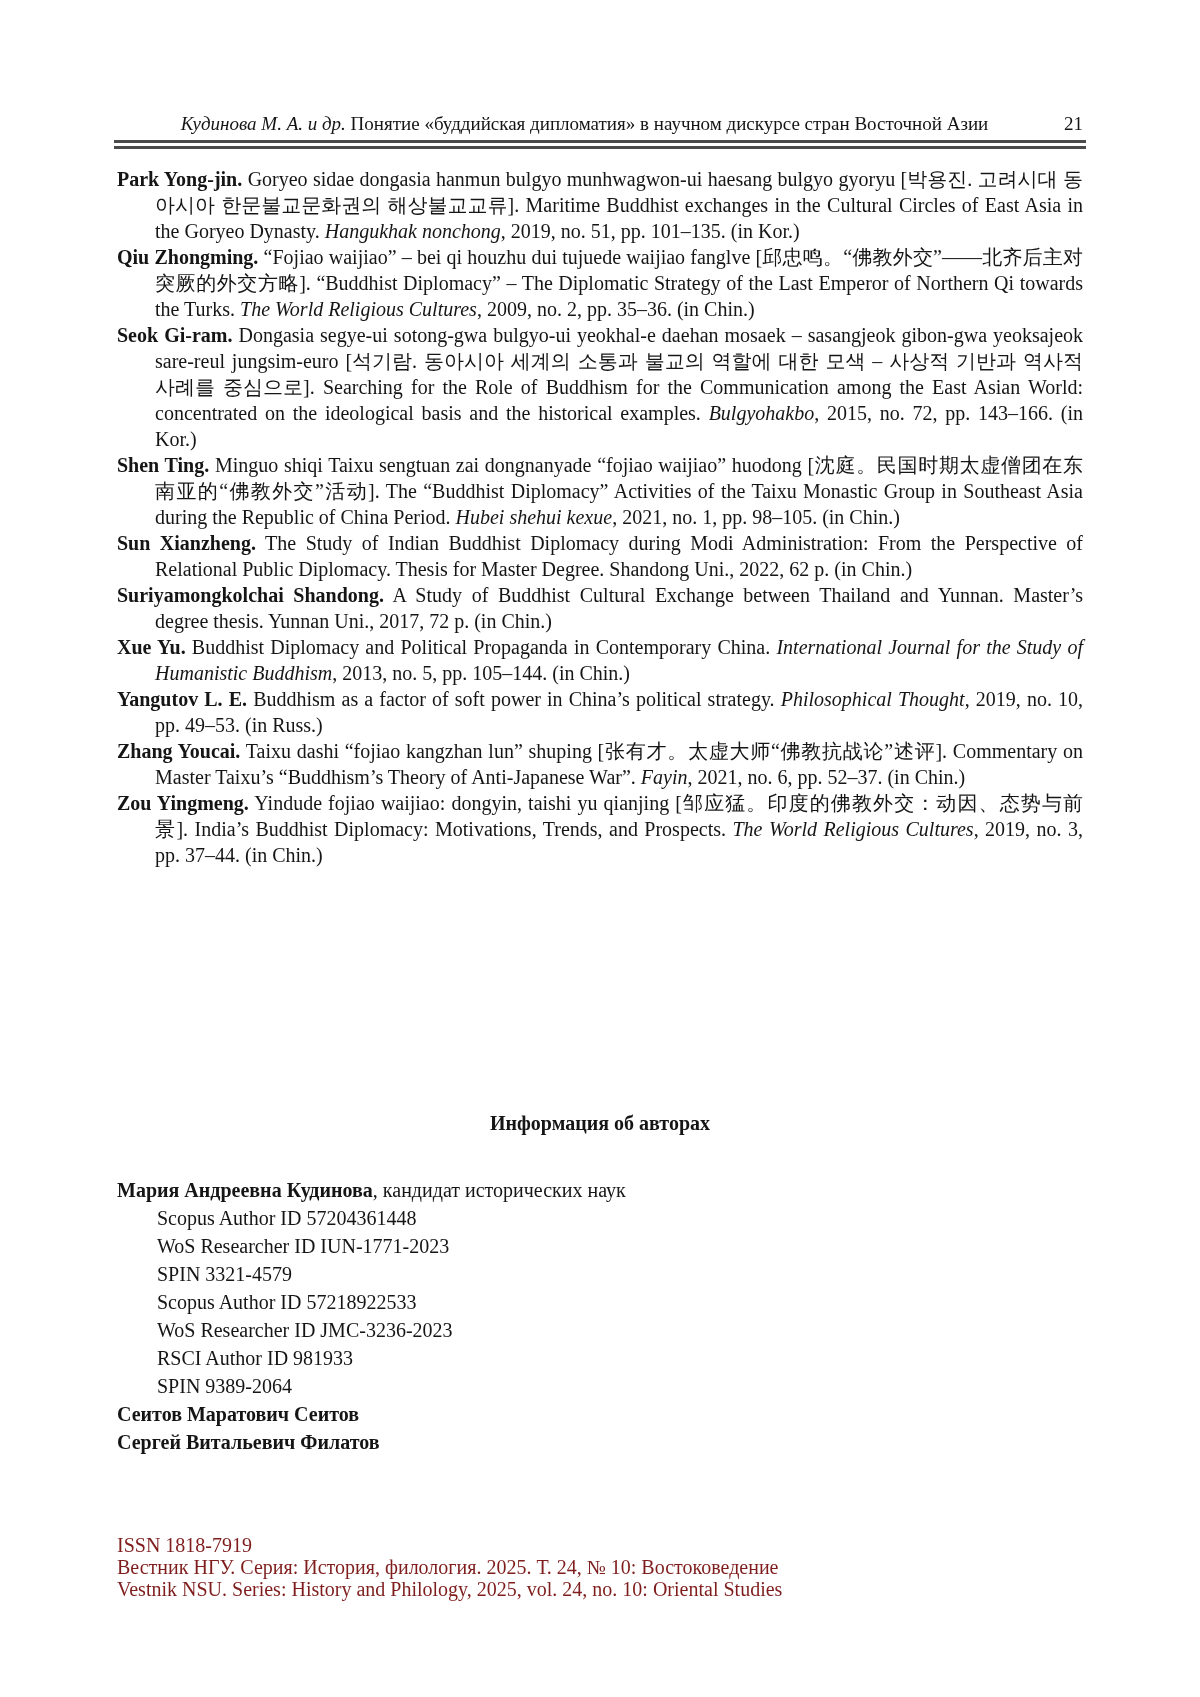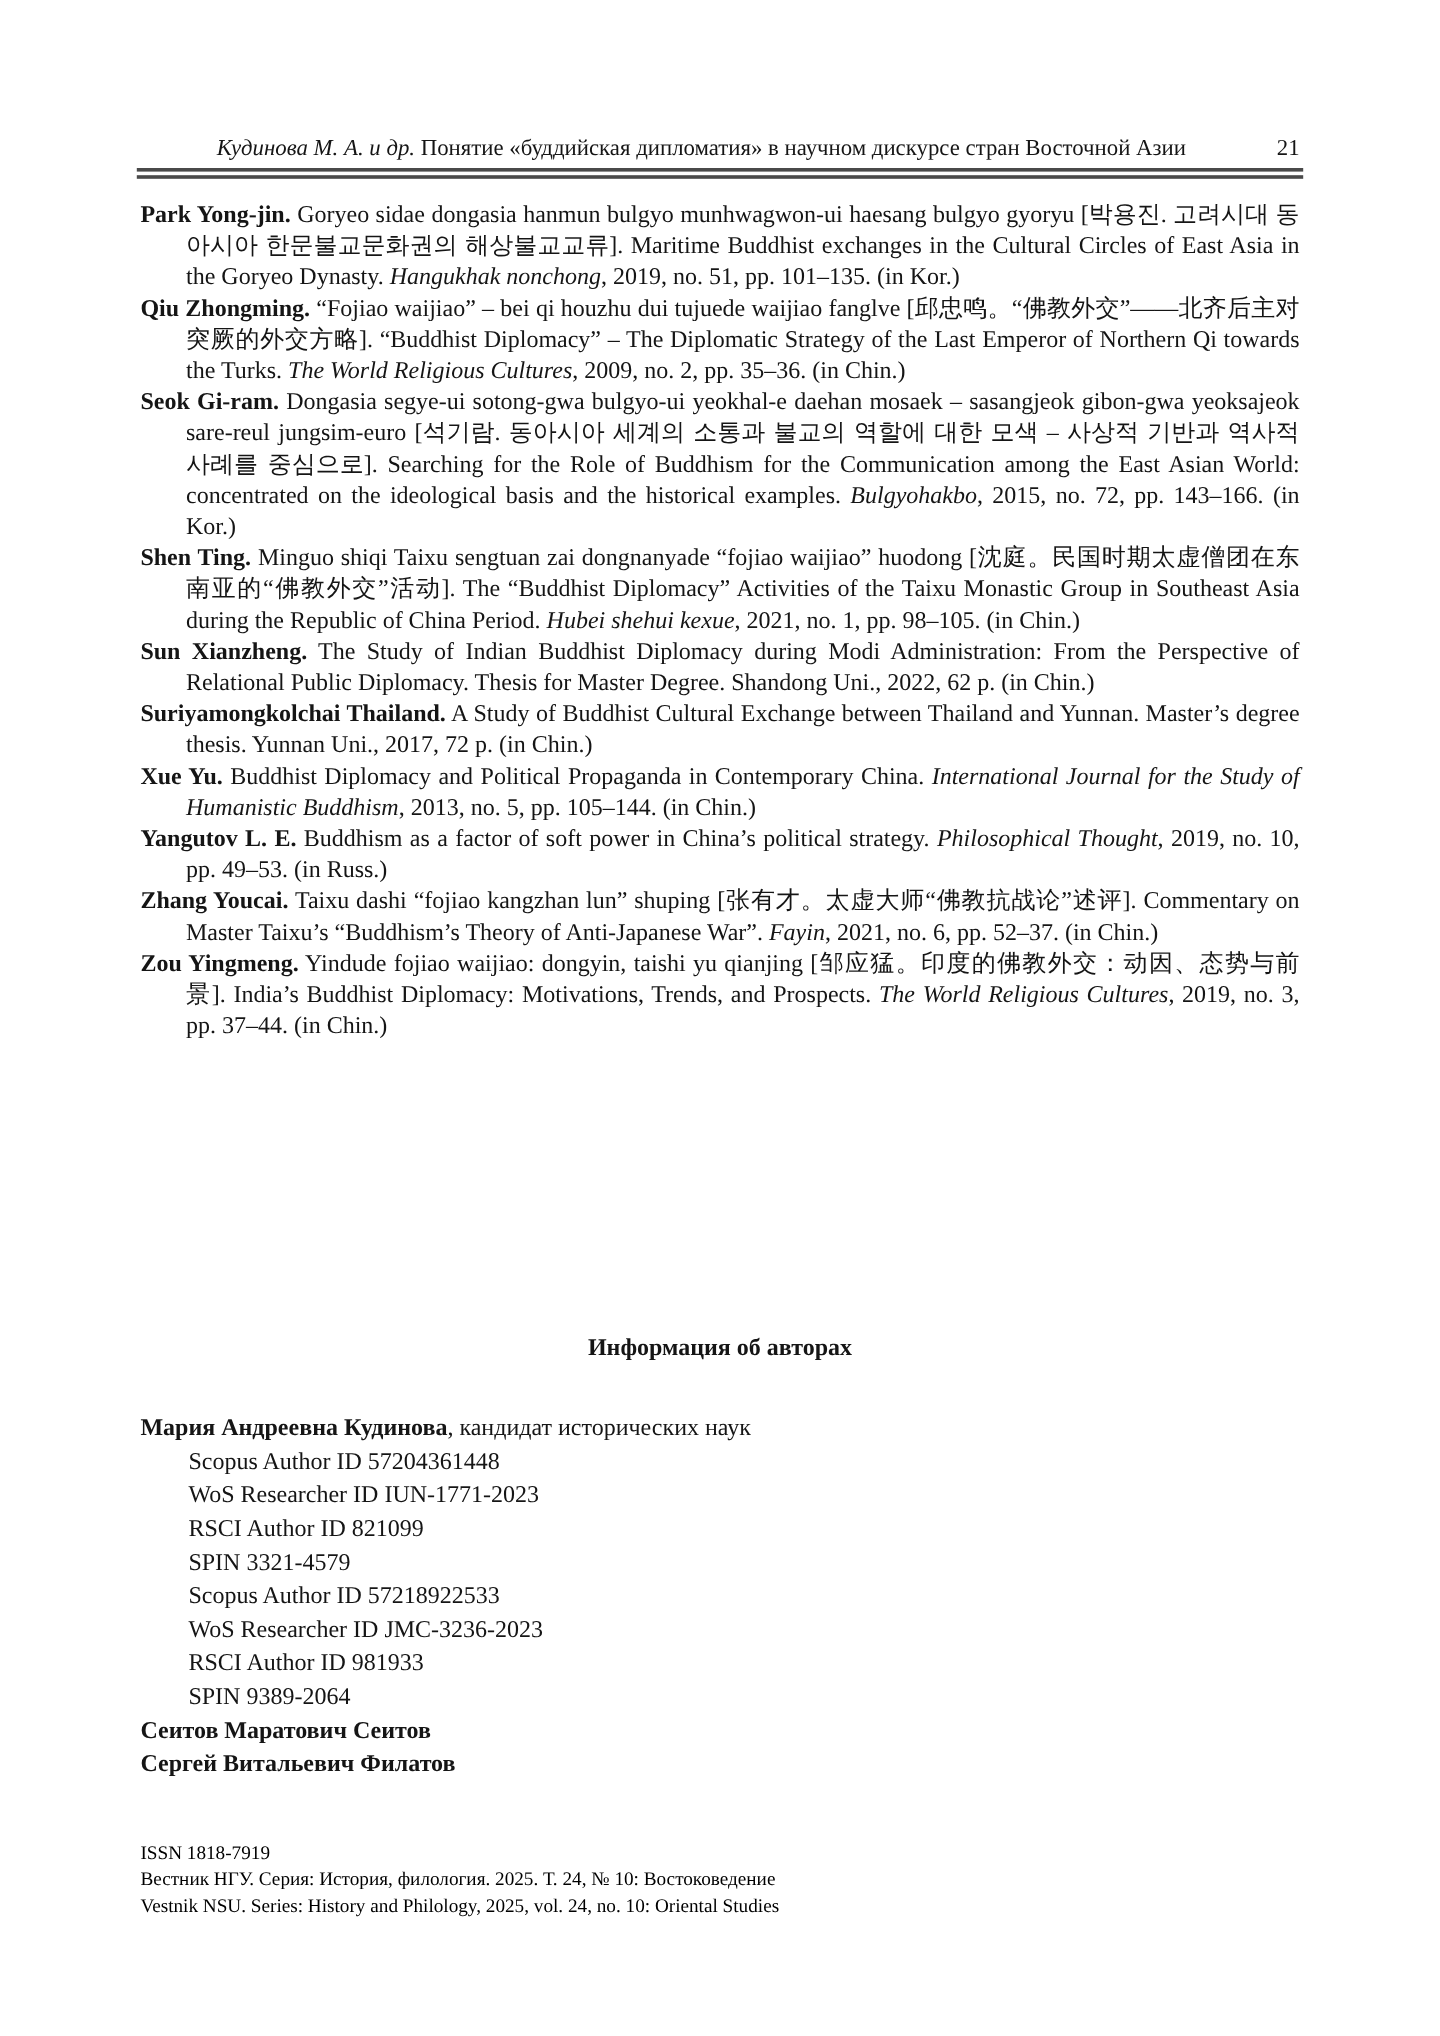--- a/index.html
+++ b/index.html
@@ -54,22 +54,22 @@
   .authors {
     position: absolute; left: 117px; width: 966px; top: 1176px;
     font-size: 20px; line-height: 28px;
   }
   .author-name { font-weight: bold; }
   .author-id-line { padding-left: 40px; font-family: Liberation Serif, serif; }
 
   
   .footer {
     position: absolute; left: 117px; width: 966px; top: 1534px;
-    font-size: 16px; line-height: 22px;
-    color: #000000;
+    font-size: 20px; line-height: 22px;
+    color: #7f1d1d;
   }
 </style>
 </head>
 <body>
 
 <div class="page">
 
   <header class="running-head">
     <div class="rh-text"><span class="i">Кудинова М. А. и др.</span><span> Понятие «буддийская дипломатия» в научном дискурсе стран Восточной Азии</span></div>
     <div class="rh-page">21</div>
@@ -82,41 +82,40 @@
       <p class="ref"><span class="run-b">Park Yong-jin.</span><span class="run-n"> Goryeo sidae dongasia hanmun bulgyo munhwagwon-ui haesang bulgyo gyoryu [박용진. 고려시대 동아시아 한문불교문화권의 해상불교교류]. Maritime Buddhist exchanges in the Cultural Circles of East Asia in the Goryeo Dynasty. </span><span class="run-i">Hangukhak nonchong</span><span class="run-n">, 2019, no. 51, pp. 101–135. (in Kor.)</span></p>
 
       <p class="ref"><span class="run-b">Qiu Zhongming.</span><span class="run-n"> “Fojiao waijiao” – bei qi houzhu dui tujuede waijiao fanglve [邱忠鸣。“佛教外交”——北齐后主对突厥的外交方略]. “Buddhist Diplomacy” – The Diplomatic Strategy of the Last Emperor of Northern Qi towards the Turks. </span><span class="run-i">The World Religious Cultures</span><span class="run-n">, 2009, no. 2, pp. 35–36. (in Chin.)</span></p>
 
       <p class="ref"><span class="run-b">Seok Gi-ram.</span><span class="run-n"> Dongasia segye-ui sotong-gwa bulgyo-ui yeokhal-e daehan mosaek – sasangjeok gibon-gwa yeoksajeok sare-reul jungsim-euro [석기람. 동아시아 세계의 소통과 불교의 역할에 대한 모색 – 사상적 기반과 역사적 사례를 중심으로]. Searching for the Role of Buddhism for the Communication among the East Asian World: concentrated on the ideological basis and the historical examples. </span><span class="run-i">Bulgyohakbo</span><span class="run-n">, 2015, no. 72, pp. 143–166. (in Kor.)</span></p>
 
       <p class="ref"><span class="run-b">Shen Ting.</span><span class="run-n"> Minguo shiqi Taixu sengtuan zai dongnanyade “fojiao waijiao” huodong [沈庭。民国时期太虚僧团在东南亚的“佛教外交”活动]. The “Buddhist Diplomacy” Activities of the Taixu Monastic Group in Southeast Asia during the Republic of China Period. </span><span class="run-i">Hubei shehui kexue</span><span class="run-n">, 2021, no. 1, pp. 98–105. (in Chin.)</span></p>
 
       <p class="ref"><span class="run-b">Sun Xianzheng.</span><span class="run-n"> The Study of Indian Buddhist Diplomacy during Modi Administration: From the Perspective of Relational Public Diplomacy. Thesis for Master Degree. Shandong Uni., 2022, 62 p. (in Chin.)</span></p>
 
-      <p class="ref"><span class="run-b">Suriyamongkolchai Thailand.</span><span class="run-n"> A Study of Buddhist Cultural Exchange between Thailand and Yunnan. Master’s degree thesis. Yunnan Uni., 2017, 72 p. (in Chin.)</span></p>
+      <p class="ref"><span class="run-b">Suriyamongkolchai Shandong.</span><span class="run-n"> A Study of Buddhist Cultural Exchange between Thailand and Yunnan. Master’s degree thesis. Yunnan Uni., 2017, 72 p. (in Chin.)</span></p>
 
       <p class="ref"><span class="run-b">Xue Yu.</span><span class="run-n"> Buddhist Diplomacy and Political Propaganda in Contemporary China. </span><span class="run-i">International Journal for the Study of Humanistic Buddhism</span><span class="run-n">, 2013, no. 5, pp. 105–144. (in Chin.)</span></p>
 
       <p class="ref"><span class="run-b">Yangutov L. E.</span><span class="run-n"> Buddhism as a factor of soft power in China’s political strategy. </span><span class="run-i">Philosophical Thought</span><span class="run-n">, 2019, no. 10, pp. 49–53. (in Russ.)</span></p>
 
       <p class="ref"><span class="run-b">Zhang Youcai.</span><span class="run-n"> Taixu dashi “fojiao kangzhan lun” shuping [张有才。太虚大师“佛教抗战论”述评]. Commentary on Master Taixu’s “Buddhism’s Theory of Anti-Japanese War”. </span><span class="run-i">Fayin</span><span class="run-n">, 2021, no. 6, pp. 52–37. (in Chin.)</span></p>
 
       <p class="ref"><span class="run-b">Zou Yingmeng.</span><span class="run-n"> Yindude fojiao waijiao: dongyin, taishi yu qianjing [邹应猛。印度的佛教外交：动因、态势与前景]. India’s Buddhist Diplomacy: Motivations, Trends, and Prospects. </span><span class="run-i">The World Religious Cultures</span><span class="run-n">, 2019, no. 3, pp. 37–44. (in Chin.)</span></p>
     </main>
 
   <h2 class="authors-heading">Информация об авторах</h2>
 
   <section class="authors">
 
       <div class="author">
         <div class="author-line"><span class="author-name">Мария Андреевна Кудинова</span><span>, кандидат исторических наук</span></div>
         <div class="author-ids">
           <div class="author-id-line">Scopus Author ID 57204361448</div>
           <div class="author-id-line">WoS Researcher ID IUN-1771-2023</div>
-          <div class="author-id-line">RSCI Author ID 821099</div>
           <div class="author-id-line">SPIN 3321-4579</div>
         </div>
       </div>
 
       <div class="author">
         <div class="author-ids">
           <div class="author-id-line">Scopus Author ID 57218922533</div>
           <div class="author-id-line">WoS Researcher ID JMC-3236-2023</div>
           <div class="author-id-line">RSCI Author ID 981933</div>
           <div class="author-id-line">SPIN 9389-2064</div>

